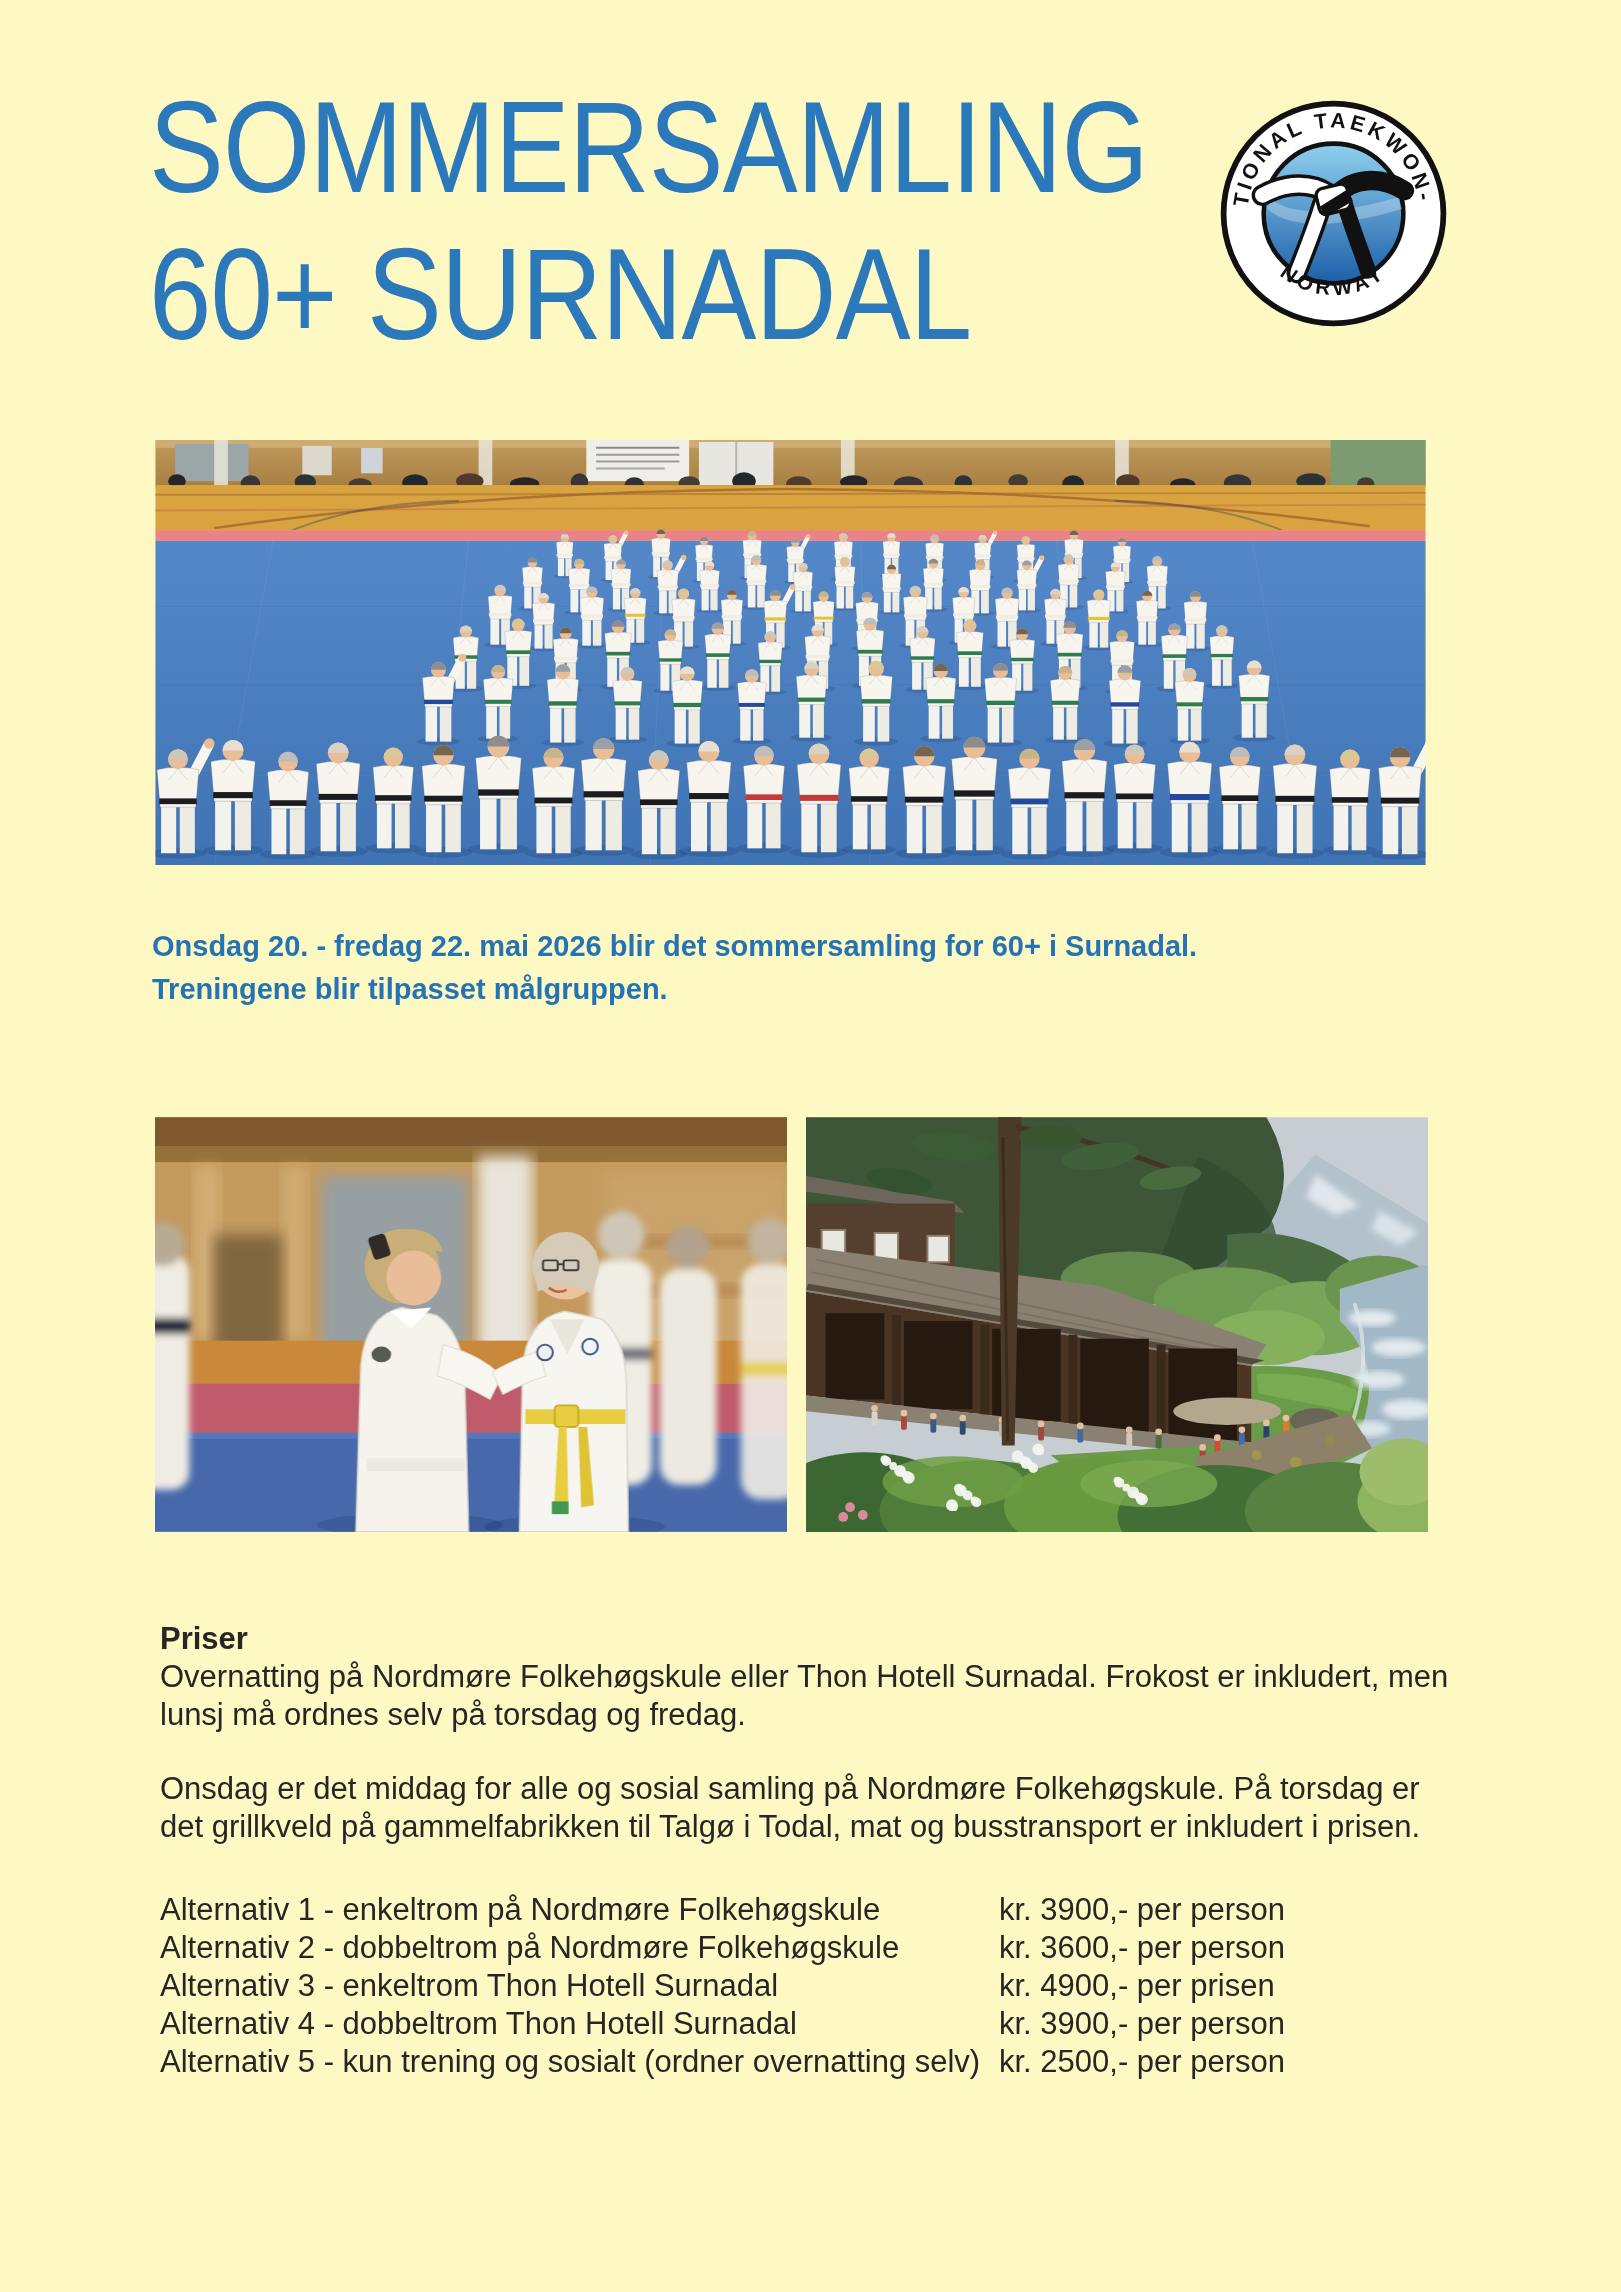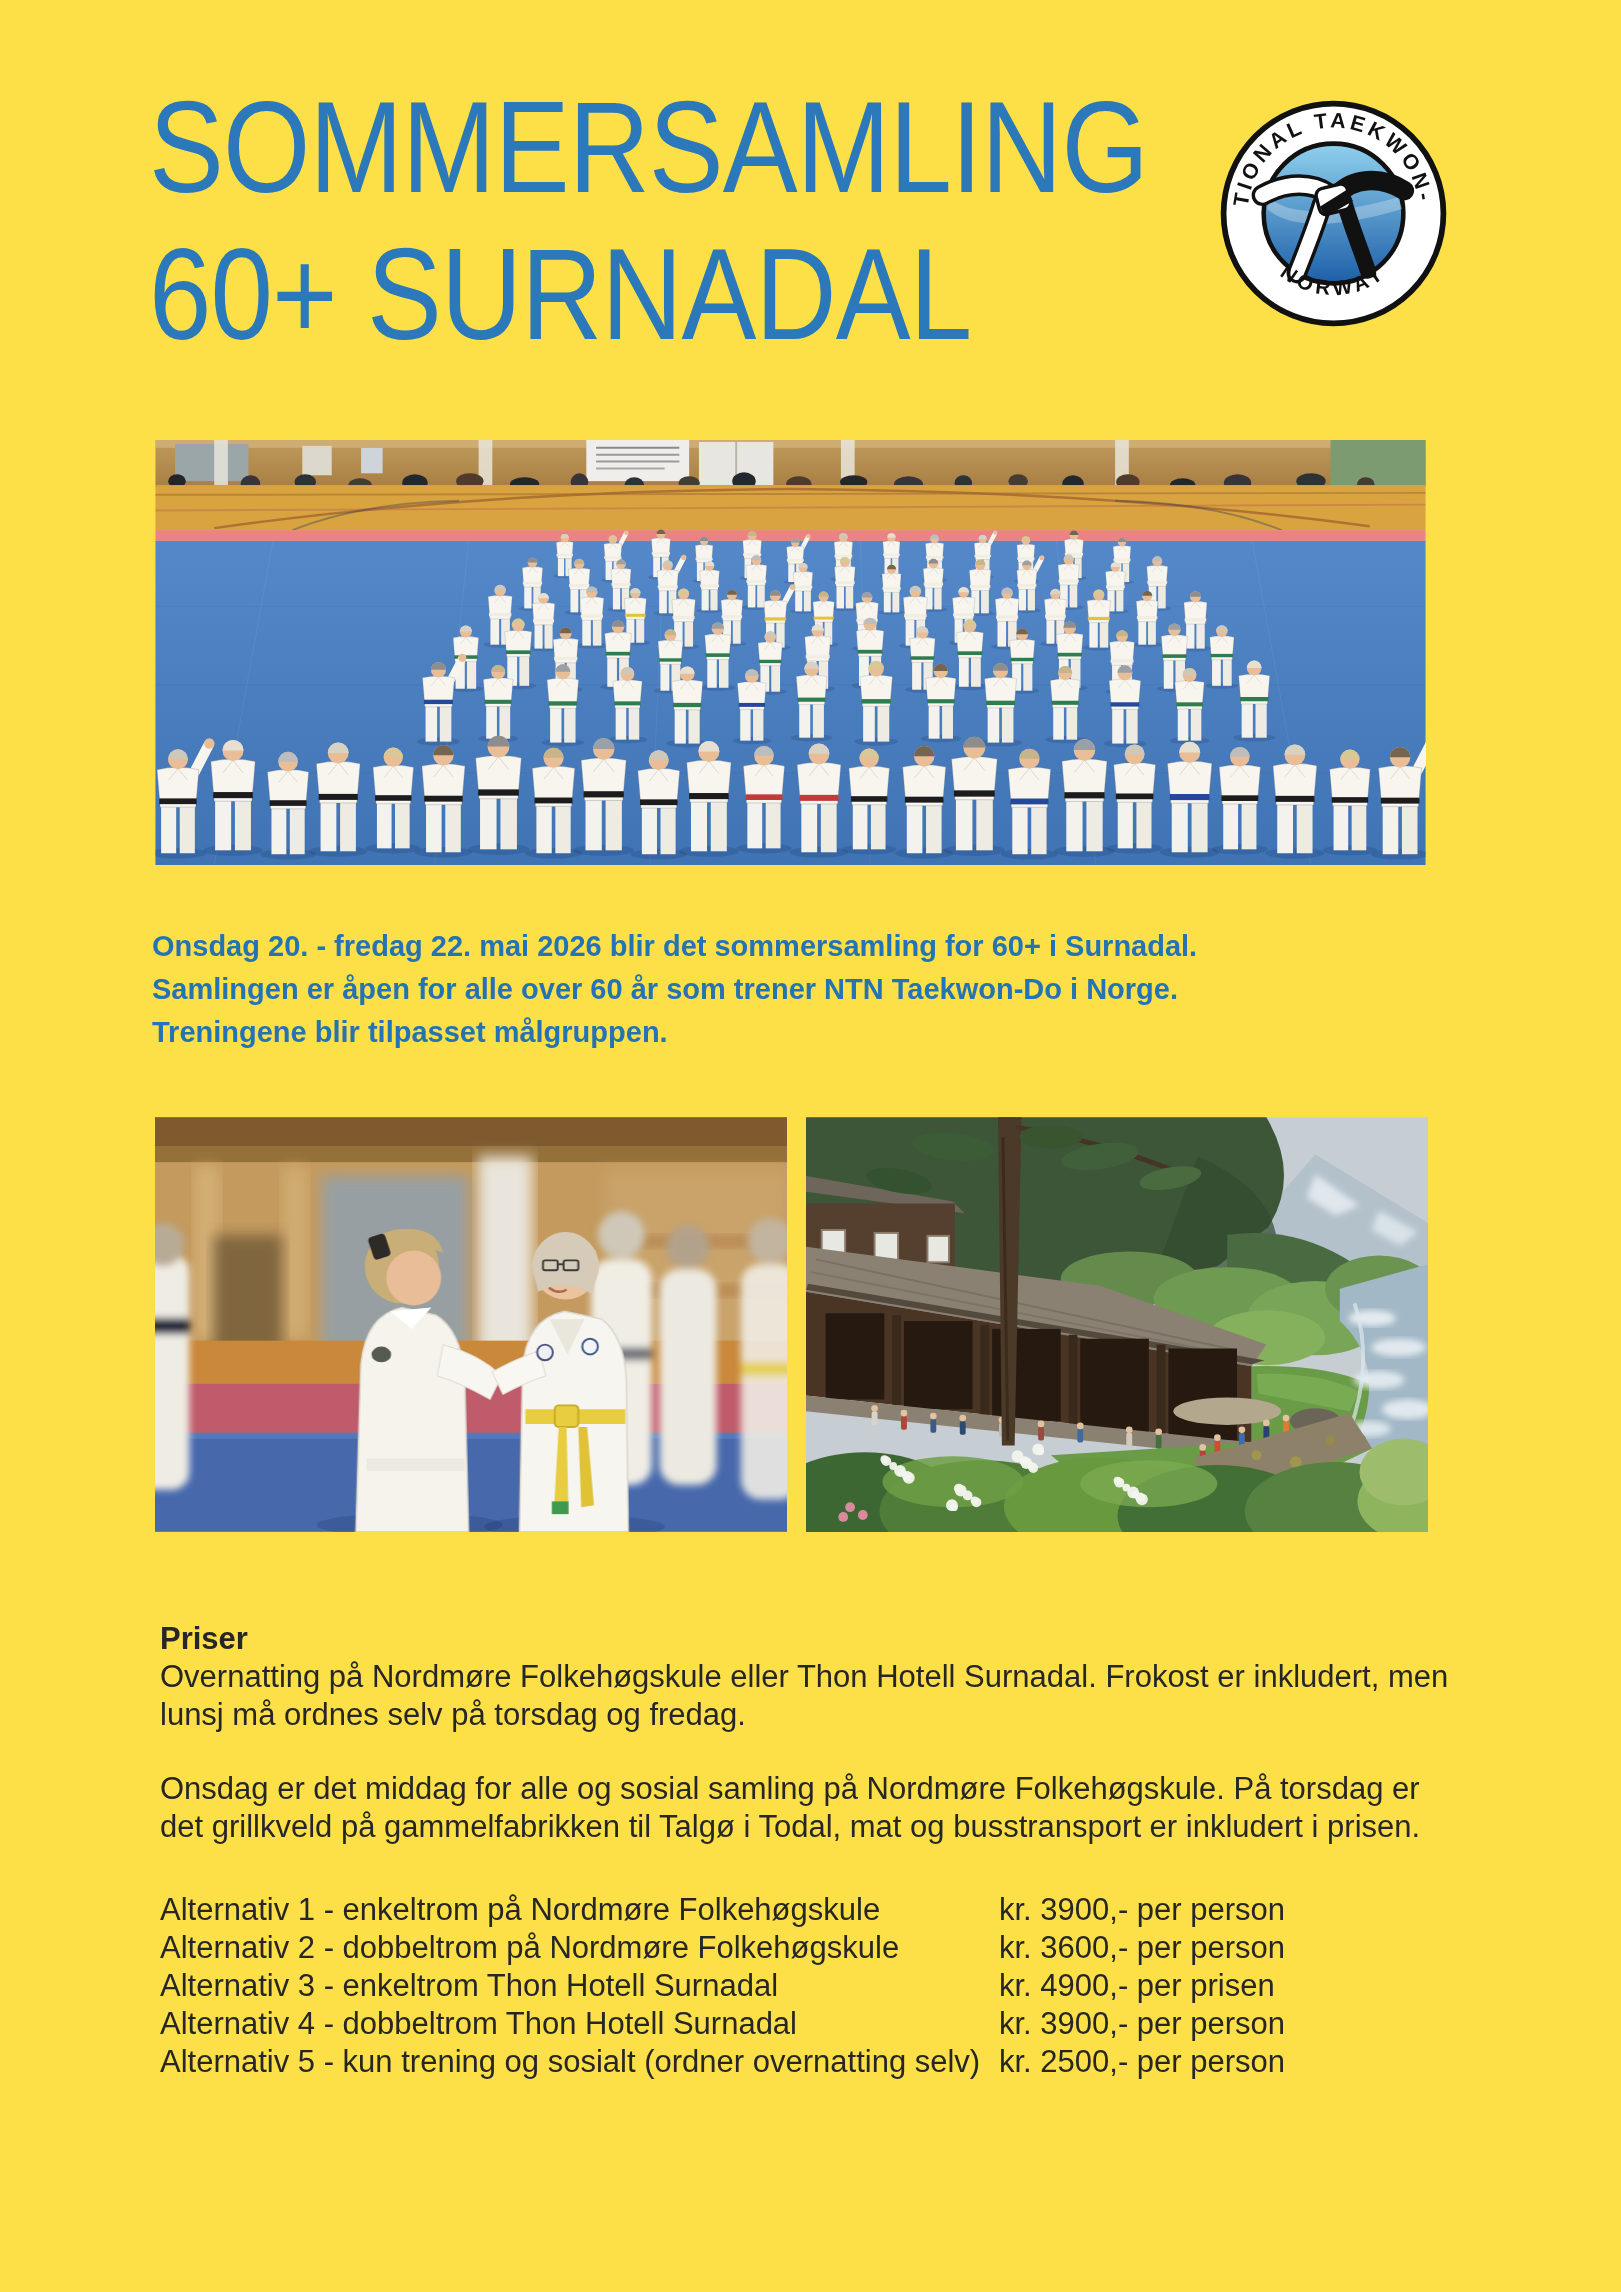--- a/index.html
+++ b/index.html
@@ -1,17 +1,17 @@
 <!DOCTYPE html>
 <html><head>
 <meta charset="utf-8">
 <style>
   html,body{margin:0;padding:0;background:#ffffff;}
   .page{
-    position:relative;width:1621px;height:2293px;background:#fde047;
+    position:relative;width:1621px;height:2293px;background:#fef9c3;
     font-family:"Liberation Sans", sans-serif;overflow:hidden;color:#262626;
   }
   .title{
     position:absolute;left:149px;top:74px;color:#2b79ba;
     font-size:129px;font-weight:400;letter-spacing:-1px;line-height:147px;white-space:nowrap;
   }
   .title .tline{display:block;transform:scaleX(0.87);transform-origin:0 50%;}
   .logo{position:absolute;left:1219px;top:99px;width:229px;height:229px;}
   .photo{position:absolute;display:block;}
   #main-photo{left:155px;top:440px;}
@@ -1159,21 +1159,20 @@
           <path d="M1271,333.9 L1261.1,346 M1271,333.9 L1280.9,346" stroke="rgba(130,135,150,0.4)" stroke-width="0.66" fill="none"></path>
           <rect x="1251.3" y="365.25" width="39.400000000000006" height="6.05" fill="#1c1c1e"></rect>
           <circle cx="1271" cy="324" r="10.45" fill="#e9bd96"></circle>
           <path d="M1260.55,324 a10.45,10.45 0 0 1 20.9,0 z" fill="#75644f"></path>
         </g>
       </g>
   </svg>
 
   <div class="intro">
     <div>Onsdag 20. - fredag 22. mai 2026 blir det sommersamling for 60+ i Surnadal.</div>
-    <div>Samlingen er åpen for alle over 60 år som trener NTN Taekwon-Do i Norge.</div>
     <div>Treningene blir tilpasset målgruppen.</div>
   </div>
 
   <svg id="left-photo" class="photo" width="632" height="415" viewBox="0 0 645 423" aria-hidden="true">
     <defs>
       <filter id="b4">
           <feGaussianBlur stdDeviation="4"></feGaussianBlur>
         </filter>
       <filter id="b7">
           <feGaussianBlur stdDeviation="7"></feGaussianBlur>

